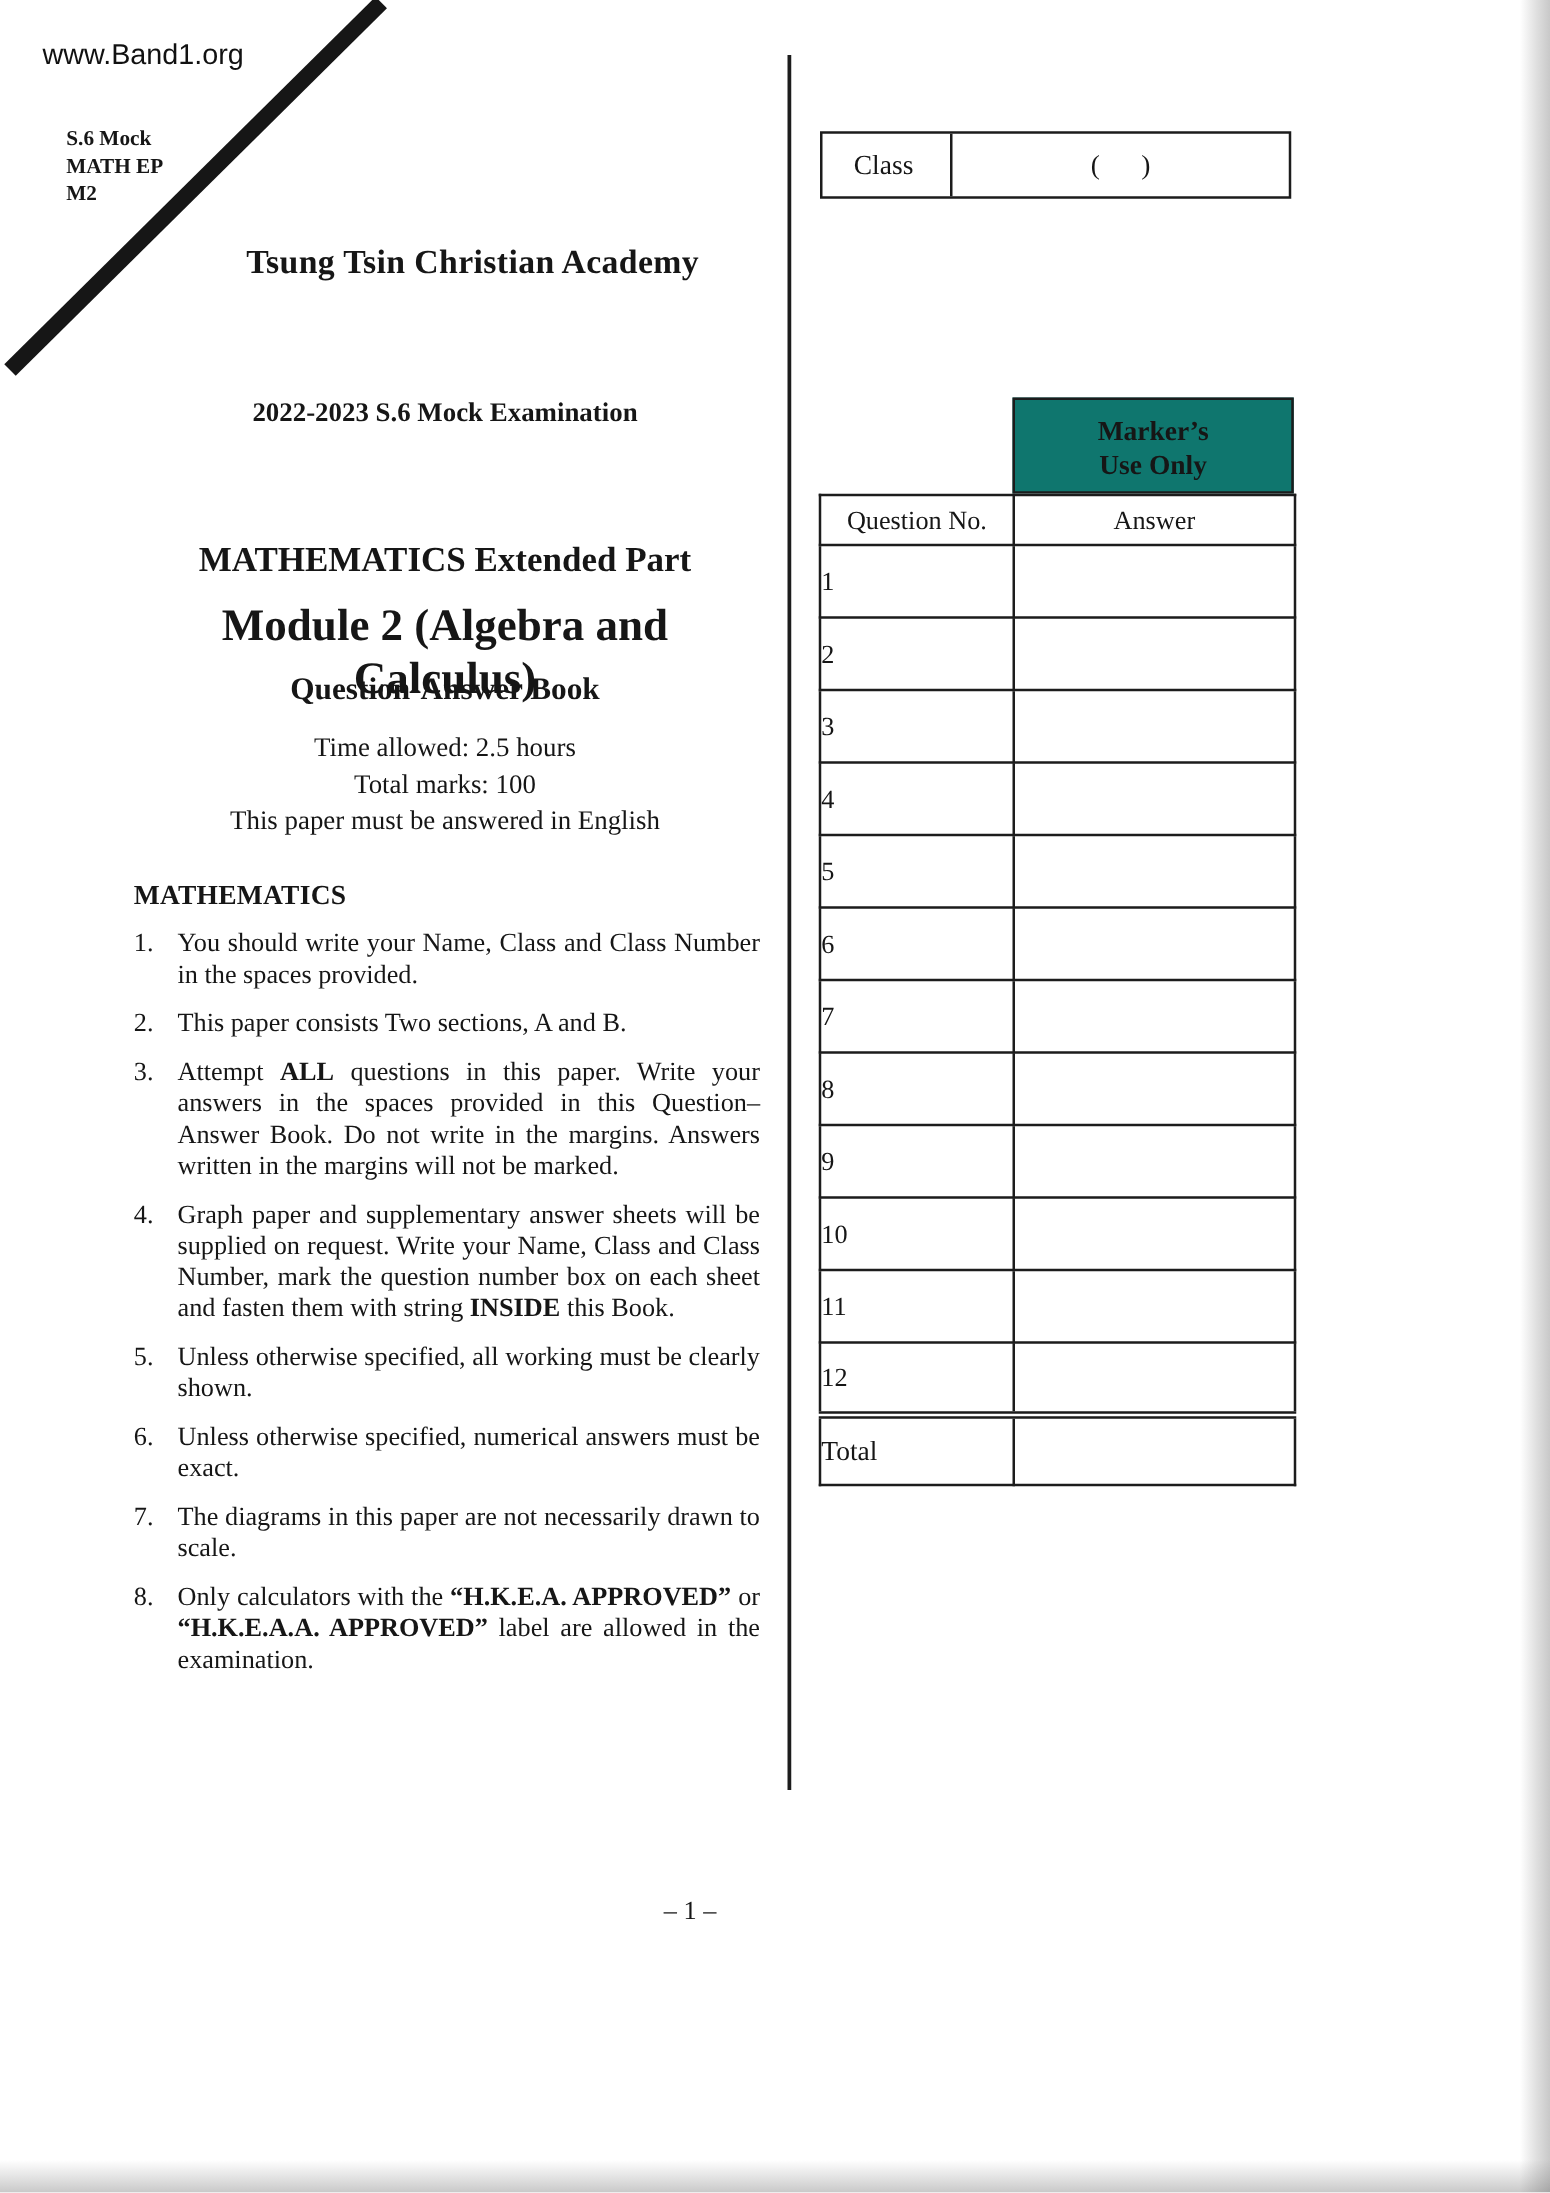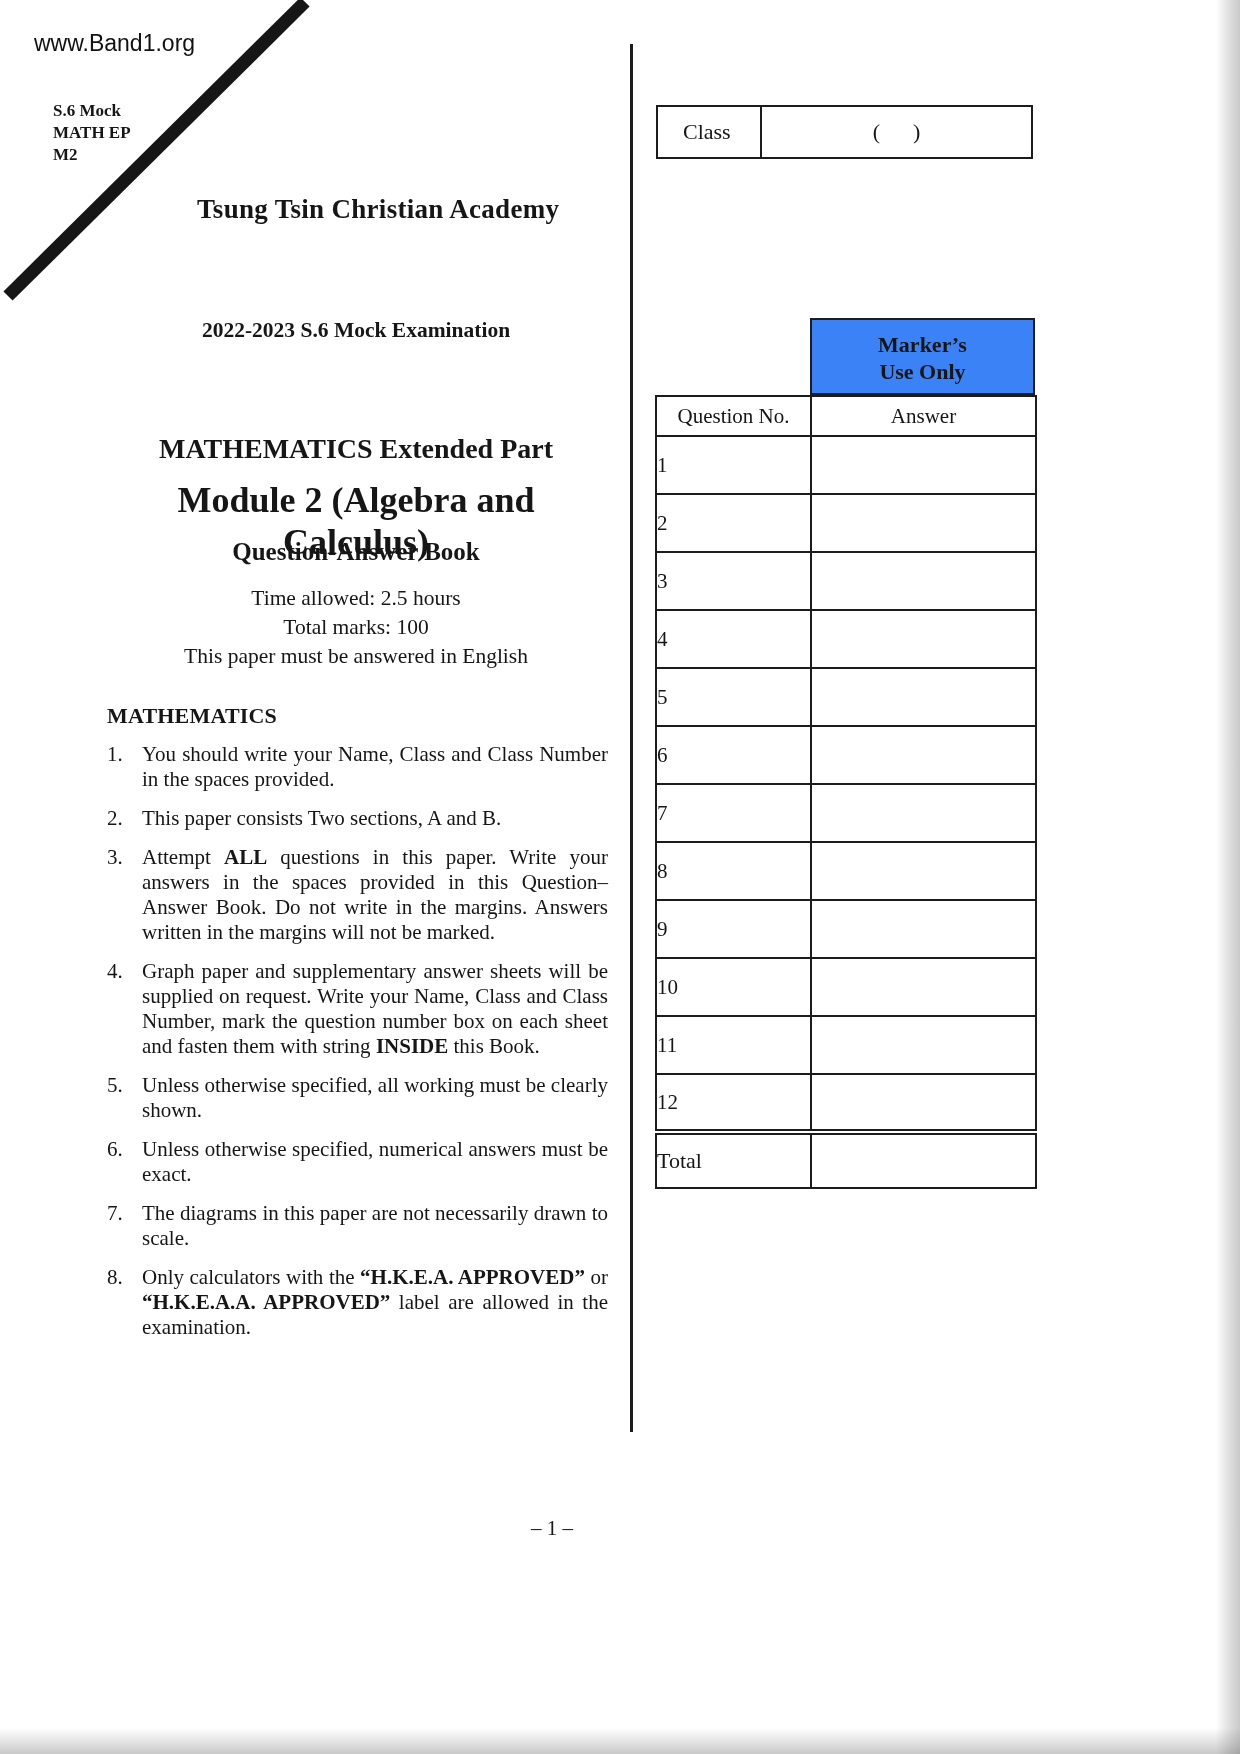--- a/index.html
+++ b/index.html
@@ -78,21 +78,21 @@
   .instr-num { flex: 0 0 35px; width: 35px; }
   .instr-body { flex: 1; text-align: justify; }
   .b { font-weight: bold; }
 
   
   .marker-header-box {
     position: absolute; left: 810px; top: 318px;
     width: 225px; height: 77px;
     border: 2px solid #1c1c1c;
     text-align: center; font-weight: bold; font-size: 22px; line-height: 27px;
-    padding-top: 11px; background: #3b82f6;
+    padding-top: 11px; background: #0f766e;
   }
   .marker-table {
     position: absolute; left: 655px; top: 395px;
     width: 380px; border-collapse: collapse; table-layout: fixed;
     font-size: 21px; background: #fff;
   }
   .marker-table th, .marker-table td {
     border: 2px solid #1c1c1c; vertical-align: middle;
     font-weight: normal; padding: 0;
   }

